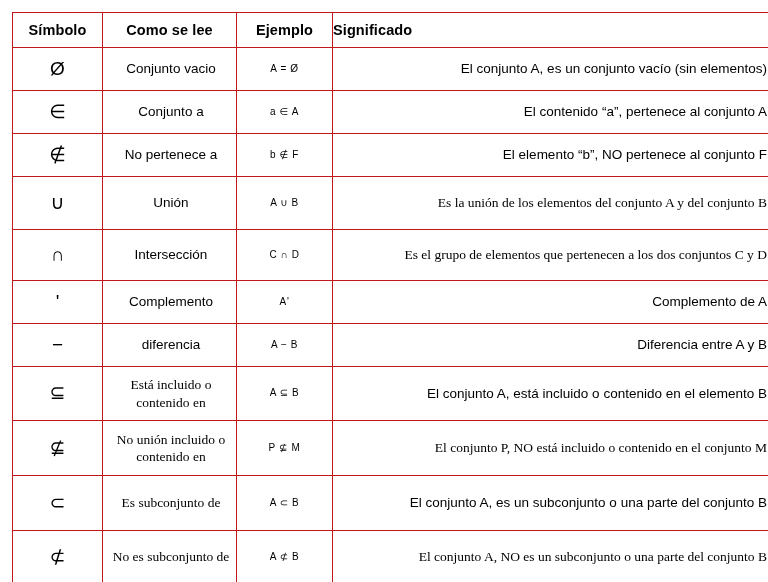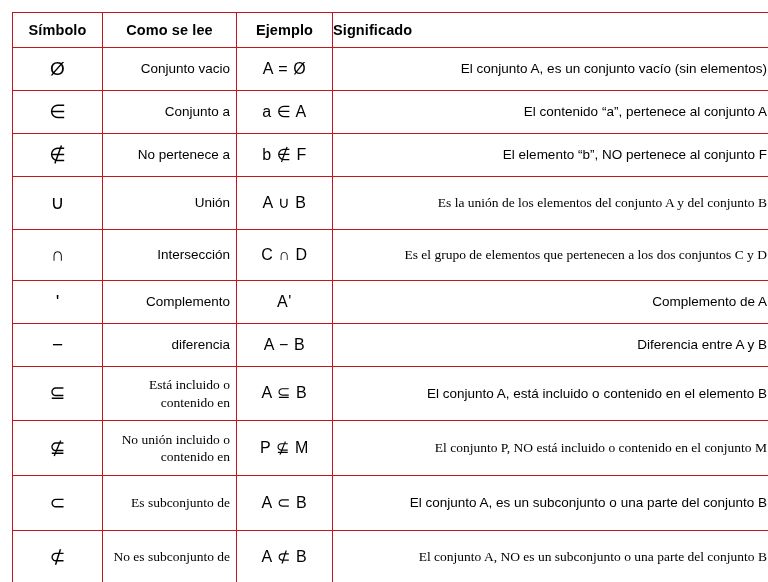--- a/index.html
+++ b/index.html
@@ -55,30 +55,30 @@
   }
   td.c-simbolo {
     text-align: center;
   }
   td.c-simbolo .cell {
     font-size: 19px;
     line-height: 1.1;
     text-align: center;
   }
   td.c-lee {
-    text-align: right;
+    text-align: center;
   }
   td.c-lee .cell {
     padding: 0 6px 0 9px;
   }
   td.c-ejemplo {
     text-align: center;
   }
   td.c-ejemplo .cell {
-    font-size: 16px;
+    font-size: 10px;
     letter-spacing: 0.6px;
   }
   td.c-signif {
     text-align: right;
   }
   td.c-signif .cell {
     padding: 0 7px 0 8px;
   }
 
   

